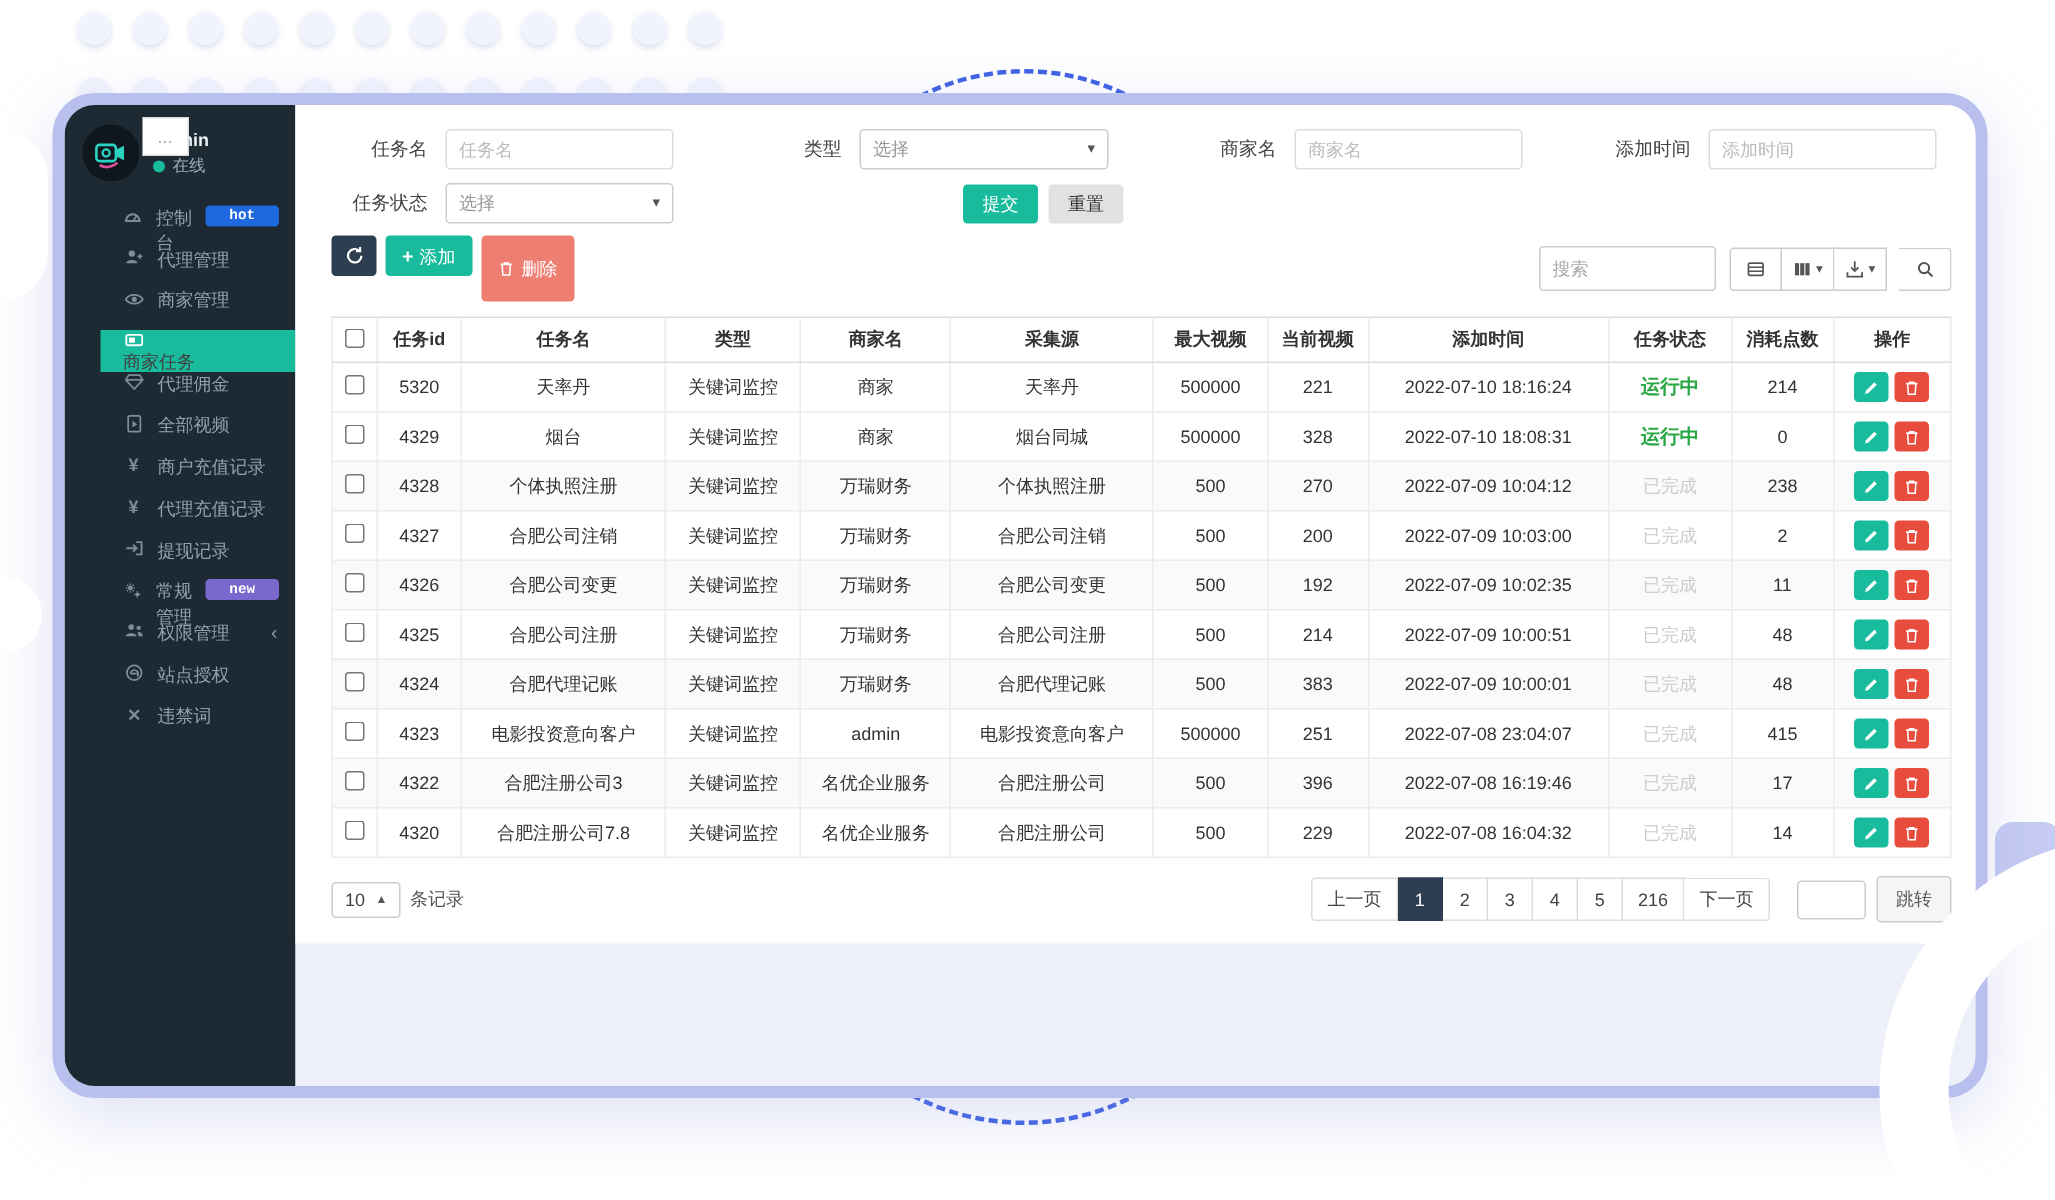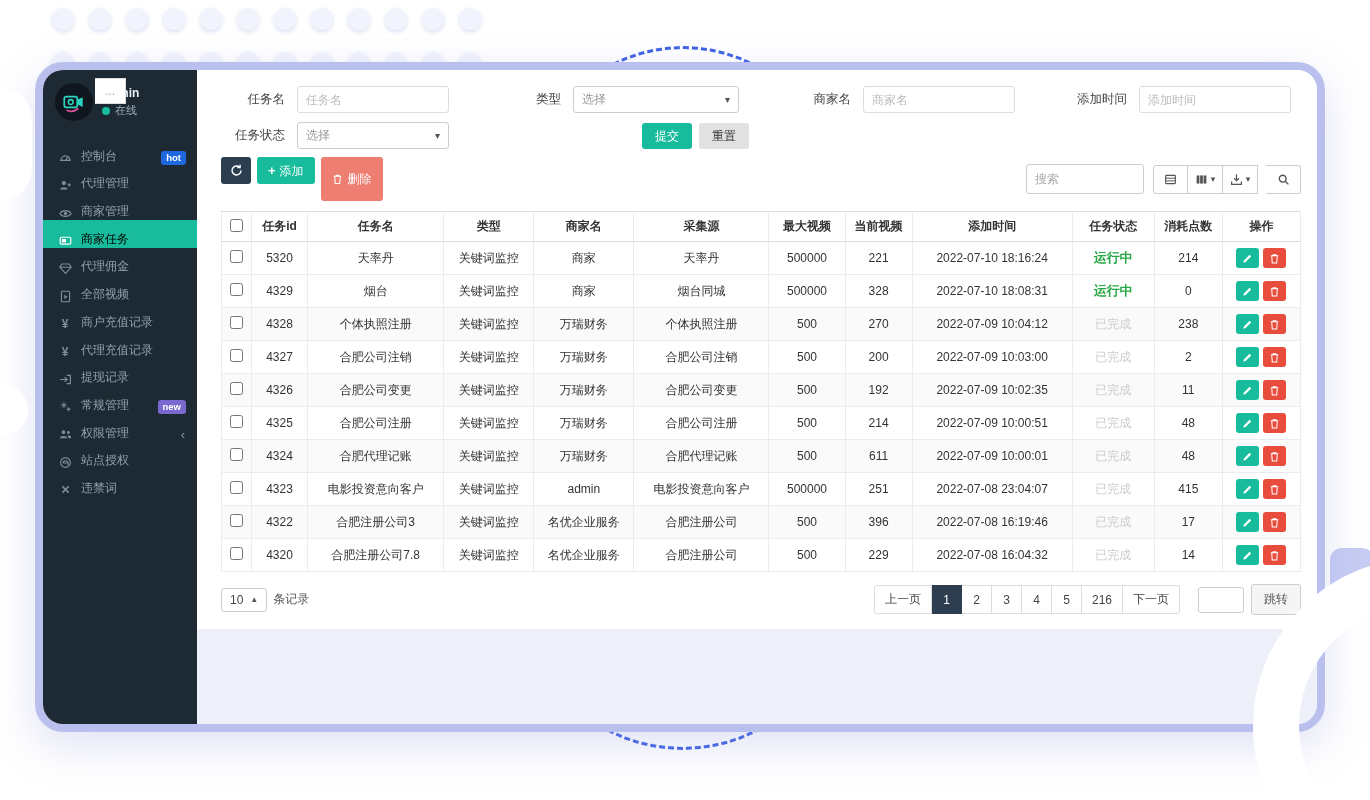--- a/index.html
+++ b/index.html
@@ -41,25 +41,25 @@
     box-shadow:0 14px 44px rgba(140,150,220,.28);overflow:hidden;display:flex;}
 
   
   .sidebar{width:154px;flex:0 0 154px;background:var(--sidebar-bg);color:var(--sidebar-text);}
   .user{display:flex;align-items:center;gap:9px;padding:13px 10px 12px 12px;}
   .avatar{width:38px;height:38px;border-radius:50%;background:#10161d;display:flex;align-items:center;justify-content:center;flex:0 0 38px;}
   .uname{font-size:12px;font-weight:bold;color:#e9eef2;line-height:15px;}
   .ustatus{display:flex;align-items:center;gap:5px;font-size:11px;color:#9fadb9;margin-top:2px;}
   .odot{width:8px;height:8px;border-radius:50%;background:var(--accent);display:inline-block;}
   .menu{margin-top:4px;}
-  .menu-item{display:flex;align-items:flex-end;height:27.7px;padding:0 0 0 15px;font-size:12px;color:var(--sidebar-text);cursor:pointer;}
+  .menu-item{display:flex;align-items:flex-start;height:27.7px;padding:0 0 0 15px;font-size:12px;color:var(--sidebar-text);cursor:pointer;margin-left:24px;}
   .menu-item .mi-icon{width:14px;height:14px;margin-right:9px;display:inline-flex;align-items:center;justify-content:center;color:#7f8d9a;font-size:12px;font-weight:bold;line-height:1;}
-  .menu-item.active{background:var(--accent);color:#000000;}
+  .menu-item.active{background:var(--accent);color:#404040;flex-direction:column;}
   .menu-item.active .mi-icon{color:#fff;}
-  .mbadge{margin-left:auto;margin-right:11px;font-size:9.5px;font-weight:bold;color:#fff;border-radius:3px;padding:2px 5px;line-height:1;}
+  .mbadge{margin-left:auto;margin-right:11px;font-size:9.5px;font-weight:bold;color:#fff;border-radius:3px;padding:2px 16px;line-height:1;font-family:Liberation Mono, monospace;}
   .mbadge.hot{background:var(--hot-badge);}
   .mbadge.new{background:var(--new-badge);}
   .chev{margin-left:auto;margin-right:12px;font-size:13px;color:#8b98a5;}
 
   
   .main{flex:1;display:flex;flex-direction:column;background:var(--lower-bg);min-width:0;}
   .card{background:#fff;padding:16px 16px 14px 24px;}
 
   
   .filter-row{display:flex;align-items:center;margin-bottom:9px;}
@@ -588,21 +588,21 @@
                   </button></td>
               </tr>
               <tr>
                 <td><input type="checkbox" class="rowchk" style=""></td>
                 <td>4324</td>
                 <td>合肥代理记账</td>
                 <td>关键词监控</td>
                 <td>万瑞财务</td>
                 <td>合肥代理记账</td>
                 <td>500</td>
-                <td>611</td>
+                <td>383</td>
                 <td>2022-07-09 10:00:01</td>
                 <td class="status-done">已完成</td>
                 <td>48</td>
                 <td><button class="act-btn act-edit">
                     <span style="display:inline-flex">
                       <svg viewBox="0 0 16 16" width="11" height="11">
                         <path d="M2 14 l.8-3.2 L11 2.6 l2.4 2.4 -8.2 8.2 Z" fill="currentColor"></path>
                       </svg>
                     </span>
                   </button><button class="act-btn act-del">

